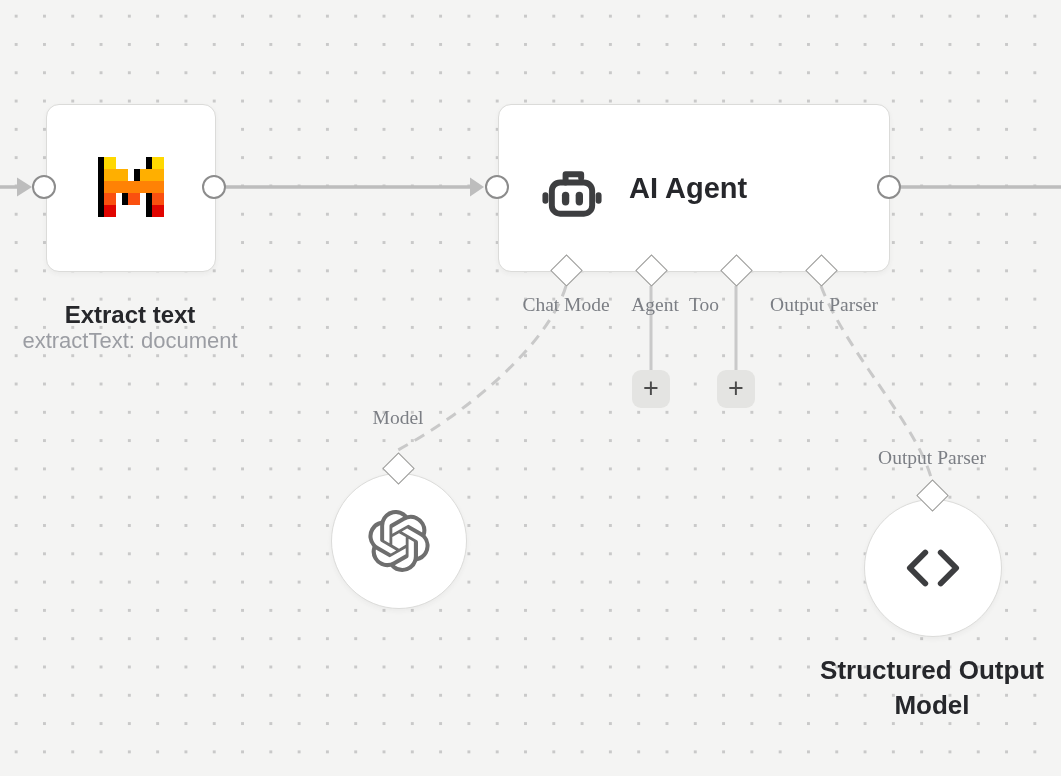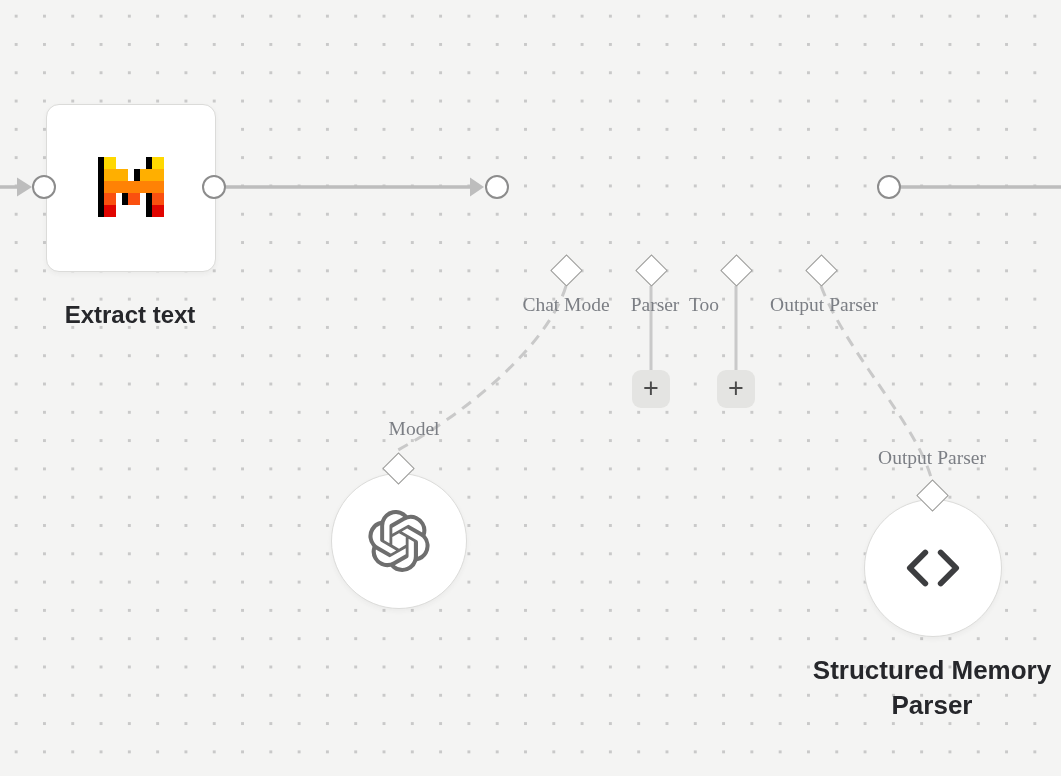--- a/index.html
+++ b/index.html
@@ -94,52 +94,63 @@
       <rect x="6" y="36" width="12" height="12" fill="#FA500F"></rect>
       <rect x="30" y="36" width="12" height="12" fill="#FA500F"></rect>
       <rect x="54" y="36" width="12" height="12" fill="#FA500F"></rect>
       <rect x="6" y="48" width="12" height="12" fill="#E10500"></rect>
       <rect x="54" y="48" width="12" height="12" fill="#E10500"></rect>
     </svg>
   </div>
   <div class="port" style="left:32px;top:175px;"></div>
   <div class="port" style="left:202px;top:175px;"></div>
   <div class="node-title" style="left:130px;top:301px;font-size:24px;">Extract text</div>
+  <div class="node-subtitle" style="left:130px;top:328px;font-size:22px;">extractText: document</div>
 
+  <div class="node-rect" style="left:498px;top:104px;width:390px;height:166px;">
+    <svg class="icon-abs" style="left:40px;top:50px;" width="66" height="66" viewBox="0 0 72 72">
+      <path d="M29,30 V21 H46 V25" fill="none" stroke-width="6.5" stroke-linecap="round" stroke-linejoin="round" stroke="#3d3e40"></path>
+      <rect x="14" y="30" width="44" height="34" rx="9" fill="none" stroke-width="6.5" stroke="#3d3e40"></rect>
+      <path d="M7,44 V50 M65,44 V50" fill="none" stroke-width="6.5" stroke-linecap="round" stroke="#3d3e40"></path>
+      <rect x="25" y="40" width="8" height="15" rx="4" fill="#3d3e40"></rect>
+      <rect x="40" y="40" width="8" height="15" rx="4" fill="#3d3e40"></rect>
+    </svg>
+    <div class="agent-title">AI Agent</div>
+  </div>
   <div class="port" style="left:485px;top:175px;"></div>
   <div class="port" style="left:877px;top:175px;"></div>
 
   <div class="diamond" style="left:554.5px;top:258.5px;"></div>
   <div class="diamond" style="left:639.5px;top:258.5px;"></div>
   <div class="diamond" style="left:724.5px;top:258.5px;"></div>
   <div class="diamond" style="left:809.5px;top:258.5px;"></div>
 
   <div class="port-label" style="left:566px;top:294px;">Chat Mode</div>
-  <div class="port-label" style="left:655px;top:294px;">Parser</div>
+  <div class="port-label" style="left:655px;top:294px;">Agent</div>
   <div class="port-label" style="left:704px;top:294px;">Too</div>
   <div class="port-label" style="left:824px;top:294px;">Output Parser</div>
 
   <div class="plus-btn" style="left:632px;top:370px;">
       <span>+</span>
     </div>
   <div class="plus-btn" style="left:717px;top:370px;">
       <span>+</span>
     </div>
 
-  <div class="port-label" style="left:398px;top:418px;margin-left:16px;">Model</div>
+  <div class="port-label" style="left:398px;top:407px;">Model</div>
   <div class="diamond" style="left:386.5px;top:456.5px;"></div>
   <div class="node-circle" style="left:331px;top:473px;width:134px;height:134px;">
     <svg width="62" height="62" viewBox="0 0 24 24">
       <path d="M22.2819 9.8211a5.9847 5.9847 0 0 0-.5157-4.9108 6.0462 6.0462 0 0 0-6.5098-2.9A6.0651 6.0651 0 0 0 4.9807 4.1818a5.9847 5.9847 0 0 0-3.9977 2.9 6.0462 6.0462 0 0 0 .7427 7.0966 5.98 5.98 0 0 0 .511 4.9107 6.051 6.051 0 0 0 6.5146 2.9001A5.9847 5.9847 0 0 0 13.2599 24a6.0557 6.0557 0 0 0 5.7718-4.2058 5.9894 5.9894 0 0 0 3.9977-2.9001 6.0557 6.0557 0 0 0-.7475-7.073zm-9.022 12.6081a4.4755 4.4755 0 0 1-2.8764-1.0408l.1419-.0804 4.7783-2.7582a.7948.7948 0 0 0 .3927-.6813v-6.7369l2.02 1.1686a.071.071 0 0 1 .038.0615v5.5826a4.504 4.504 0 0 1-4.4945 4.4849zm-9.6607-4.1254a4.4708 4.4708 0 0 1-.5346-3.0137l.142.0852 4.783 2.7582a.7712.7712 0 0 0 .7806 0l5.8428-3.3685v2.3324a.0804.0804 0 0 1-.0332.0615L9.74 19.9502a4.4992 4.4992 0 0 1-6.1408-1.6464zM2.3408 7.8956a4.485 4.485 0 0 1 2.3655-1.9728V11.6a.7664.7664 0 0 0 .3879.6765l5.8144 3.3543-2.0201 1.1685a.0757.0757 0 0 1-.071 0l-4.8303-2.7865A4.504 4.504 0 0 1 2.3408 7.8956zm16.5963 3.8558L13.1038 8.364 15.1192 7.2a.0757.0757 0 0 1 .071 0l4.8303 2.7913a4.4944 4.4944 0 0 1-.6765 8.1042v-5.6772a.79.79 0 0 0-.407-.667zm2.0107-3.0231l-.142-.0852-4.7735-2.7818a.7759.7759 0 0 0-.7854 0L9.409 9.2297V6.8974a.0662.0662 0 0 1 .0284-.0615l4.8303-2.7866a4.4992 4.4992 0 0 1 6.6802 4.66zM8.3065 12.863l-2.02-1.1638a.0804.0804 0 0 1-.038-.0567V6.0742a4.4992 4.4992 0 0 1 7.3757-3.4537l-.142.0805L8.704 5.459a.7948.7948 0 0 0-.3927.6813zm1.0976-2.3654l2.602-1.4998 2.6069 1.4998v2.9994l-2.5974 1.4997-2.6067-1.4997z" fill="#6e6e6e"></path>
     </svg>
   </div>
 
   <div class="port-label" style="left:932px;top:447px;">Output Parser</div>
   <div class="diamond" style="left:920.5px;top:483.5px;"></div>
   <div class="node-circle" style="left:864px;top:499px;width:136px;height:136px;">
     <svg width="54" height="40" viewBox="0 0 56 40">
       <polyline points="20,4 4,20 20,36" fill="none" stroke-width="6" stroke-linecap="round" stroke-linejoin="round" stroke="#3d3e40"></polyline>
       <polyline points="36,4 52,20 36,36" fill="none" stroke-width="6" stroke-linecap="round" stroke-linejoin="round" stroke="#3d3e40"></polyline>
     </svg>
   </div>
-  <div class="node-title" style="left:932px;top:653px;font-size:26px;white-space:normal;width:250px;text-align:center;line-height:35px;">Structured Memory Parser</div>
+  <div class="node-title" style="left:932px;top:653px;font-size:26px;white-space:normal;width:250px;text-align:center;line-height:35px;">Structured Output Model</div>
 
 </div>
 
 </body></html>

